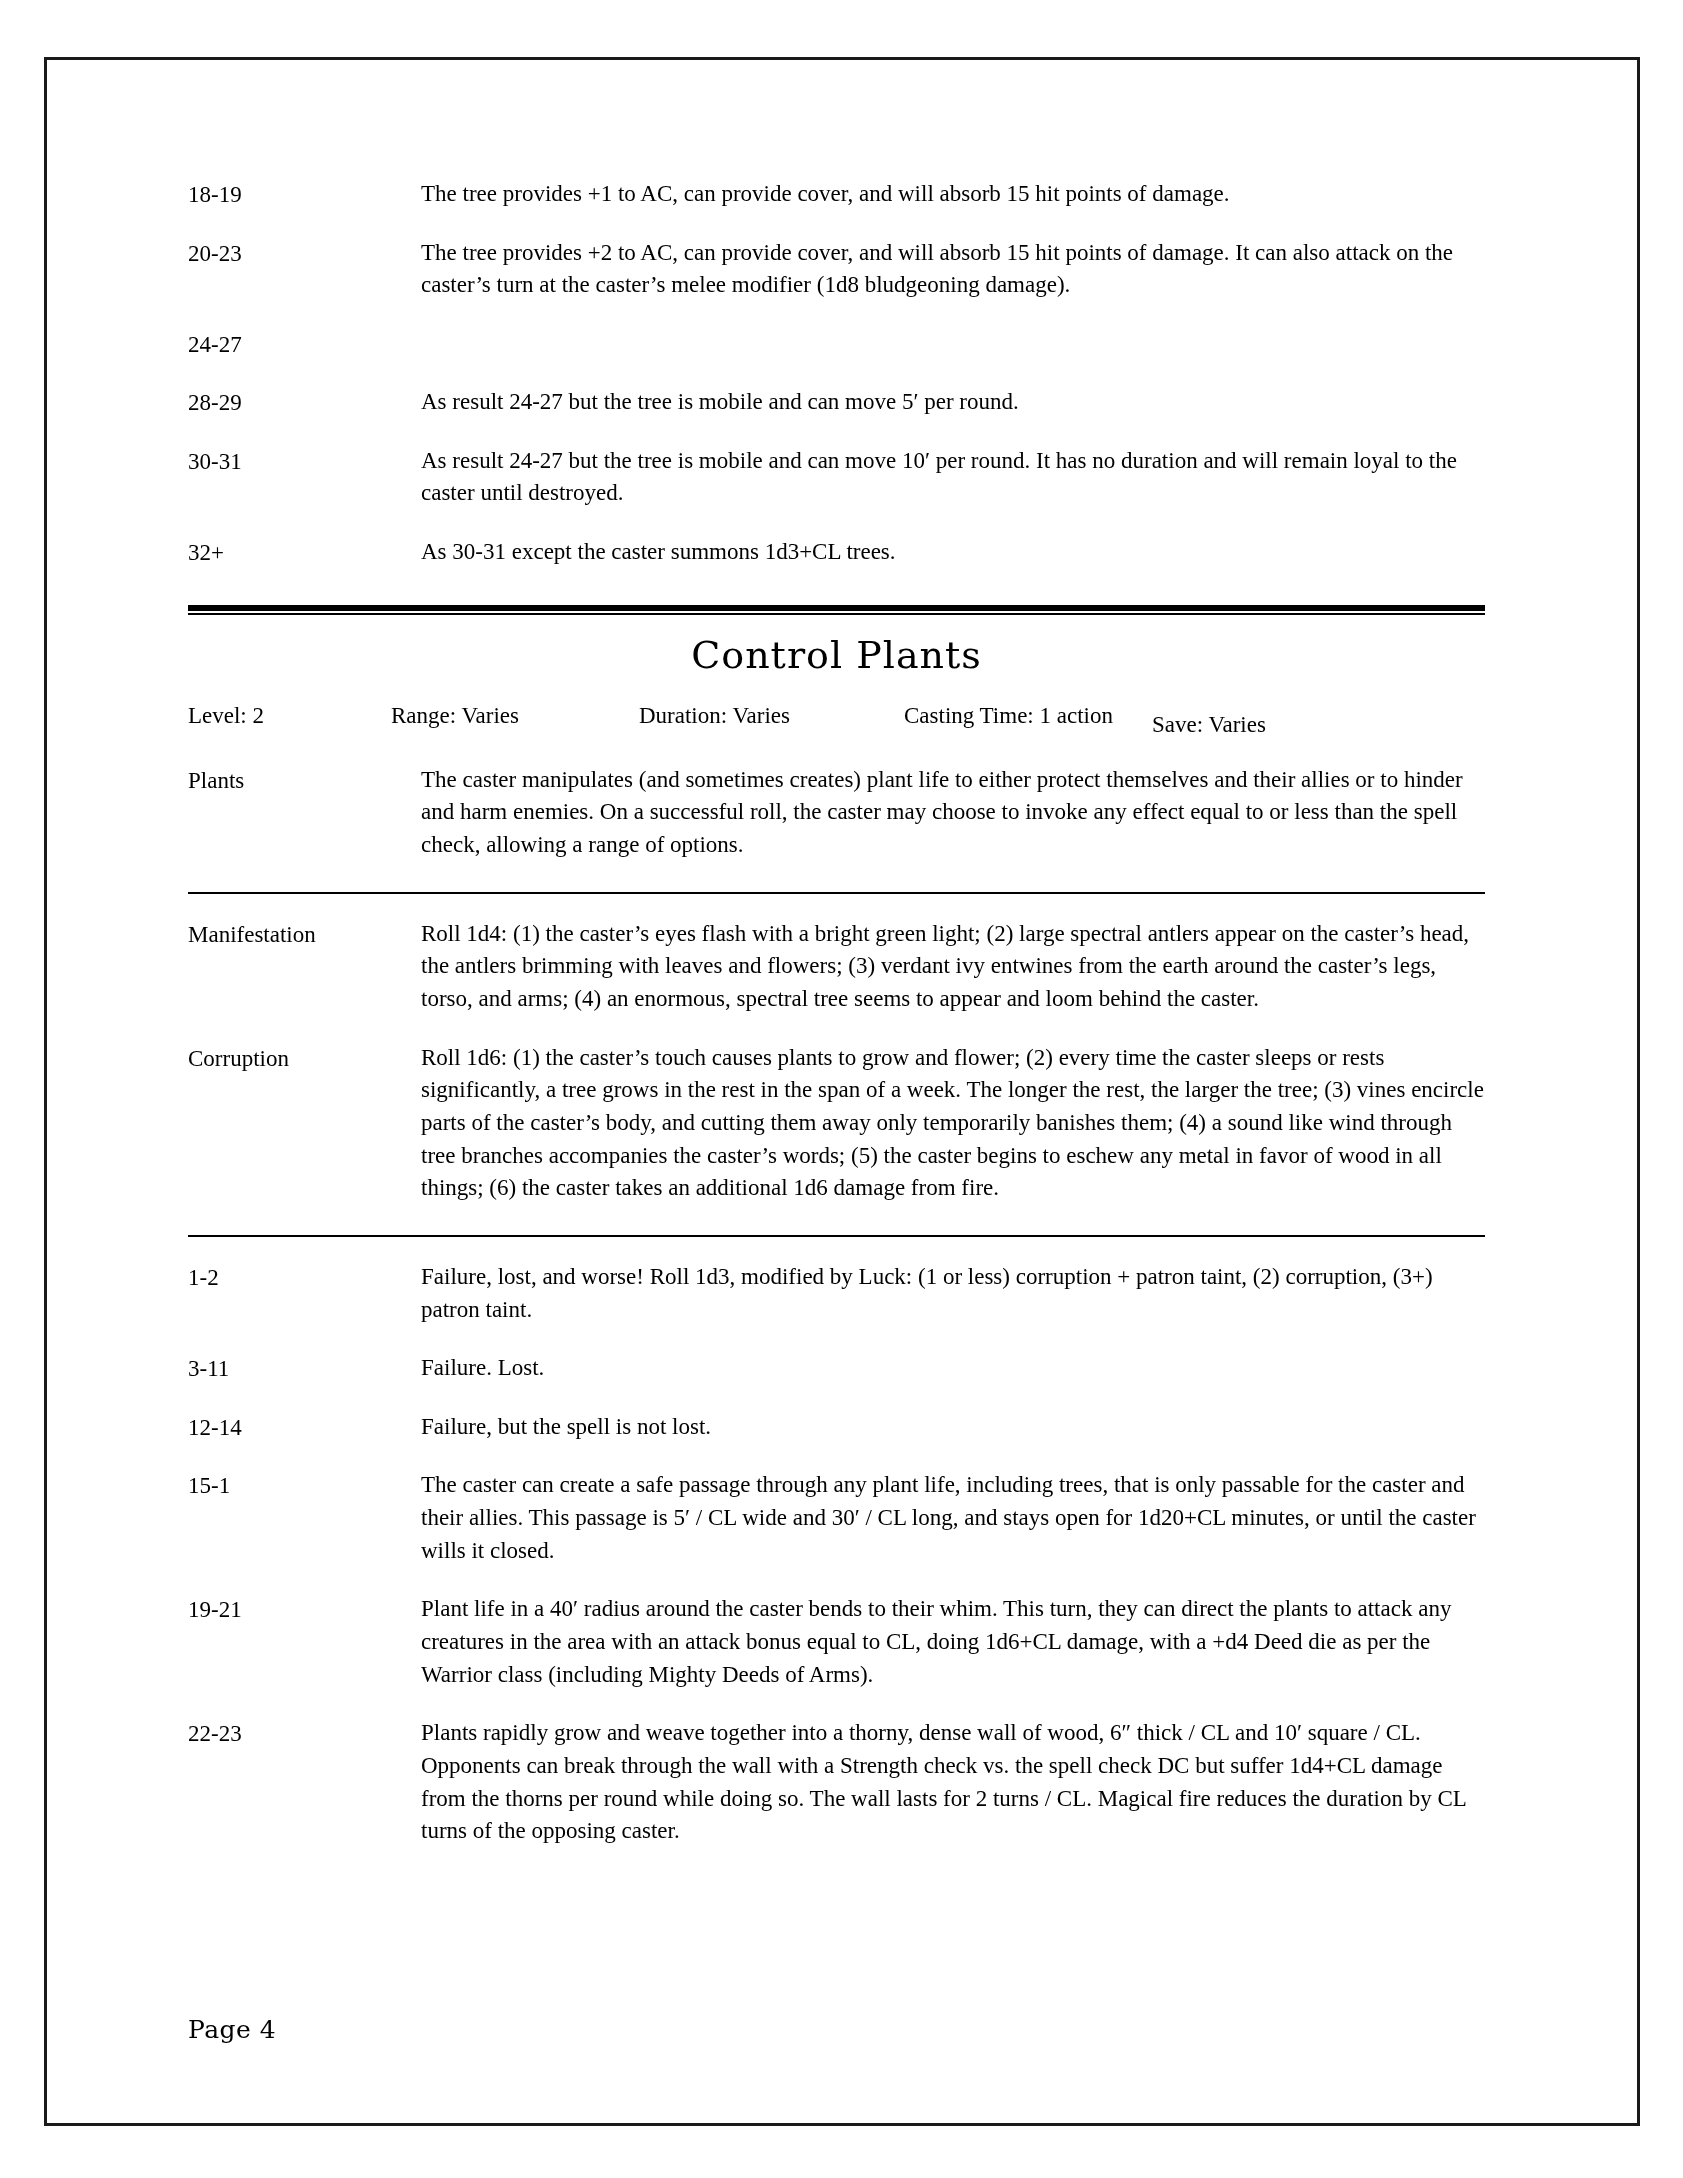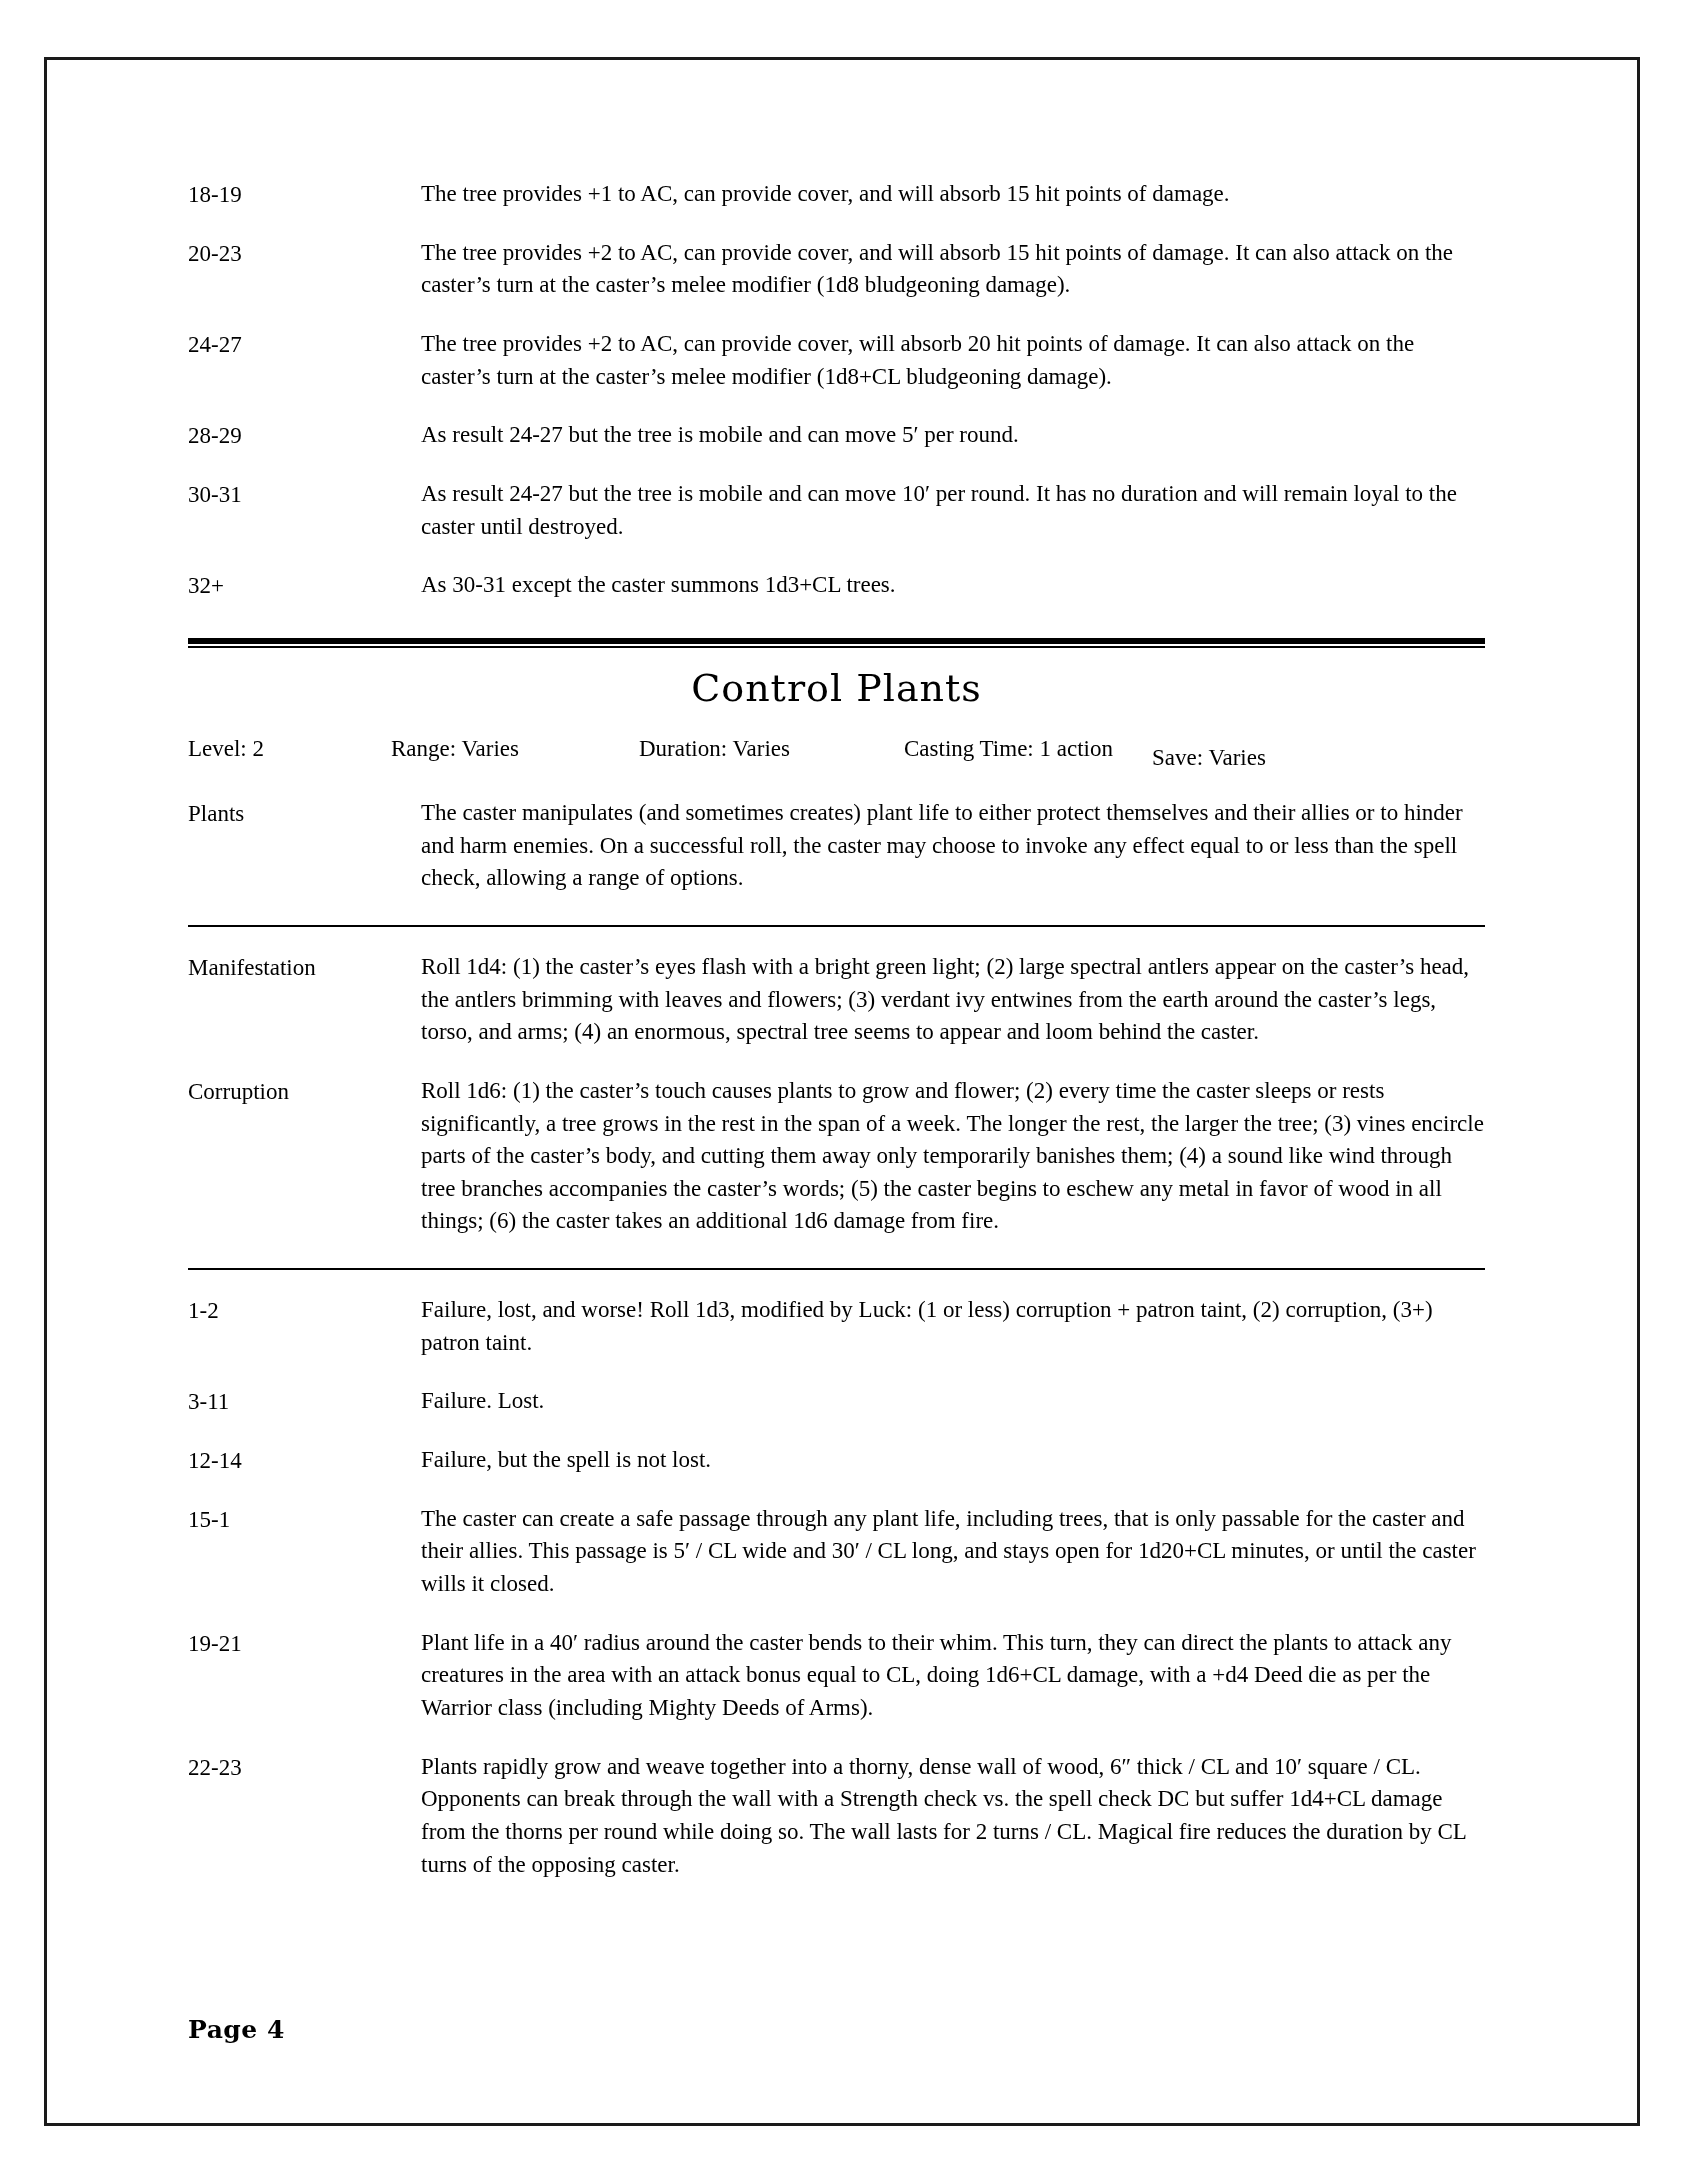--- a/index.html
+++ b/index.html
@@ -101,21 +101,21 @@
   .stats-line .s-range { width: 248px; flex: 0 0 248px; }
   .stats-line .s-duration { width: 265px; flex: 0 0 265px; }
   .stats-line .s-cast { width: 248px; flex: 0 0 248px; }
   .stats-line .s-save { flex: 1 1 auto; margin-top: 9px; }
 
   .footer {
     position: absolute;
     left: 188px;
     top: 2015px;
     font-size: 25px;
-    font-weight: bold;
+    font-weight: normal;
     font-family: "DejaVu Serif", serif;
     letter-spacing: 0.5px;
   }
 </style>
 </head>
 <body>
 
 <div class="page">
   <div class="page-border"></div>
 
@@ -125,21 +125,20 @@
       <div class="row">
         <div class="label">18-19</div>
         <div class="body">The tree provides +1 to AC, can provide cover, and will absorb 15 hit points of damage.</div>
       </div>
       <div class="row">
         <div class="label">20-23</div>
         <div class="body">The tree provides +2 to AC, can provide cover, and will absorb 15 hit points of damage. It can also attack on the caster’s turn at the caster’s melee modifier (1d8 bludgeoning damage).</div>
       </div>
       <div class="row">
         <div class="label">24-27</div>
-        <div class="body">The tree provides +2 to AC, can provide cover, will absorb 20 hit points of damage. It can also attack on the caster’s turn at the caster’s melee modifier (1d8+CL bludgeoning damage).</div>
       </div>
       <div class="row">
         <div class="label">28-29</div>
         <div class="body">As result 24-27 but the tree is mobile and can move 5′ per round.</div>
       </div>
       <div class="row">
         <div class="label">30-31</div>
         <div class="body">As result 24-27 but the tree is mobile and can move 10′ per round. It has no duration and will remain loyal to the caster until destroyed.</div>
       </div>
       <div class="row">

